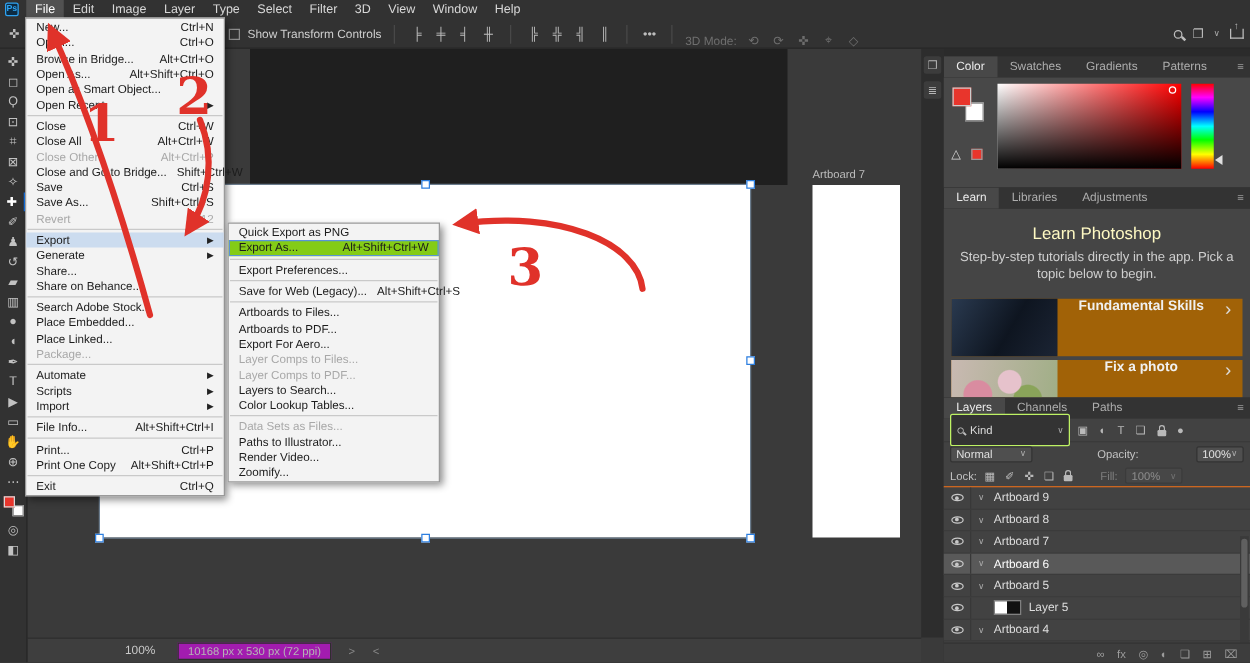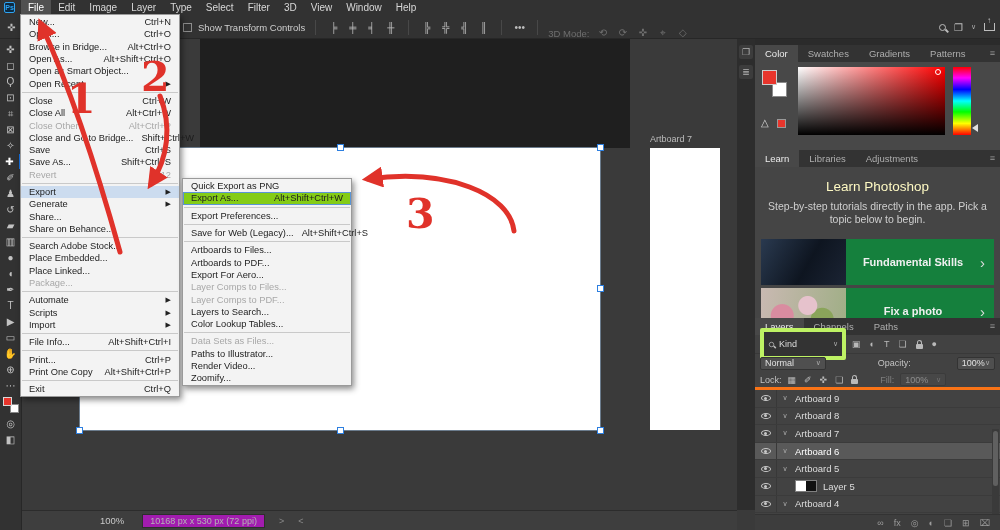--- a/index.html
+++ b/index.html
@@ -80,48 +80,48 @@
   #cf-cursor { position:absolute; right:4px; top:2px; width:6px; height:6px; border:1px solid #fff; border-radius:50%; }
   #huebar { position:absolute; left:198px; top:5px; width:18px; height:68px;
     background:linear-gradient(to bottom,#f00 0%,#f0f 16%,#00f 33%,#0ff 50%,#0f0 66%,#ff0 83%,#f00 100%); }
   #hueslider { position:absolute; left:217px; top:62px; width:0; height:0;
     border-top:4px solid transparent; border-bottom:4px solid transparent; border-right:6px solid #e0e0e0; }
 
   #learn-panel { position:absolute; left:0; top:111px; width:245px; height:168px; }
   #learn-body { position:relative; height:151px; background:#454545; overflow:hidden; }
   #learn-title { text-align:center; margin-top:12px; font-size:13.5px; color:#fef9c3; }
   #learn-desc { text-align:center; margin:6px auto 0 auto; width:92%; font-size:10.5px; line-height:13px; color:#cfcfcf; }
-  .learn-card { height:46px; margin:13px 6px 3px 6px; background:#15803d; display:flex; align-items:center; }
+  .learn-card { height:46px; margin:13px 6px 3px 6px; background:#a16207; display:flex; }
   .learn-card + .learn-card { margin-top:3px; }
   .card-img { width:85px; height:46px; flex:0 0 auto; }
   #card-img-1 { background:linear-gradient(120deg,#2a3a50,#0e1520 55%,#1b2434),
     radial-gradient(circle at 70% 30%, #4a6a8a 3px, transparent 4px); }
   #card-img-2 { background:
     radial-gradient(circle at 25% 60%, #d98ca0 11px, transparent 12px),
     radial-gradient(circle at 55% 38%, #e6c2cc 9px, transparent 10px),
     radial-gradient(circle at 72% 68%, #8aa45a 11px, transparent 12px),
     linear-gradient(100deg,#c9b9b2,#9fae85); }
   .card-title { flex:1; text-align:center; font-size:11px; color:#f0f0f0; font-weight:bold; }
   .card-chev { color:#dcdcdc; font-size:15px; margin-right:9px; }
 
   #layers-panel { position:absolute; left:0; top:279px; width:245px; height:212px; background:#424242; }
   .lp-row { display:flex; align-items:center; background:#424242; padding:0 5px; gap:6px; font-size:9px; color:#c3c3c3; }
   #lp-filter { height:19px; border-bottom:1px solid #393939; }
-  #kindbox { width:86px; height:13px; background:#333; border:4px solid #bef264; border-radius:2px;
+  #kindbox { width:96px; height:13px; background:#333; border:1px solid #bef264; border-radius:2px;
     display:flex; align-items:center; gap:4px; padding:12px 4px; color:#ddd; }
   #kindbox .chev { margin-left:auto; }
   .chev { font-size:7px; color:#aaa; }
   .filt-ic { color:#b9b9b9; font-size:9px; }
   #lp-blend { height:18px;gap:44px; }
   .dd { height:13px; background:#4f4f4f; border:1px solid #333; border-radius:2px; display:flex;
     align-items:center; padding:0 4px; color:#e0e0e0; font-size:9px; }
   #dd-blend { width:116px; }
   #dd-opacity { width:48px; margin-left:2px; }
   .dd .chev { margin-left:auto; }
-  #lp-lock { height:18px; border-bottom:3px solid #f97316; }
+  #lp-lock { height:18px; border-bottom:1px solid #f97316; }
   .lock-ic { color:#b9b9b9; font-size:9px; }
   .mini-lock { display:inline-block; position:relative; width:7px; height:5px; background:#b9b9b9; border-radius:1px; margin-top:4px; }
   .mini-lock::before { content:""; position:absolute; top:-4px; left:1px; width:3px; height:3px;
     border:1.5px solid #b9b9b9; border-bottom:none; border-radius:3px 3px 0 0; }
   .fill-dim { opacity:0.45; }
   #lp-rows { }
   .lrow { height:17.6px; display:flex; align-items:center; border-bottom:1px solid #3b3b3b; background:#424242; }
   .lrow.selected { background:#595959; }
   .eyebox { width:22px; align-self:stretch; display:flex; align-items:center; justify-content:center; border-right:1px solid #383838; }
   .eye { width:10px; height:6px; border:1px solid #c8c8c8; border-radius:50%; position:relative; display:inline-block; }

